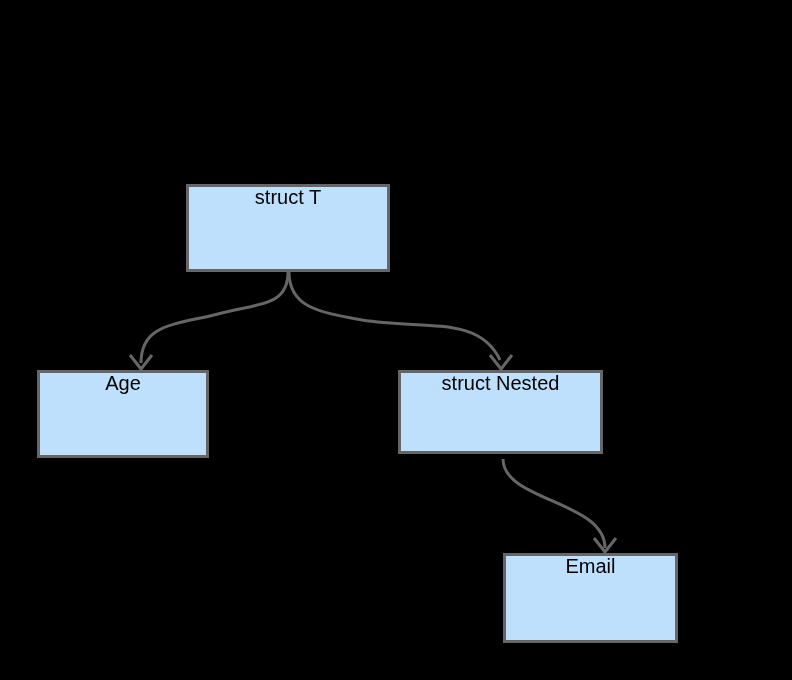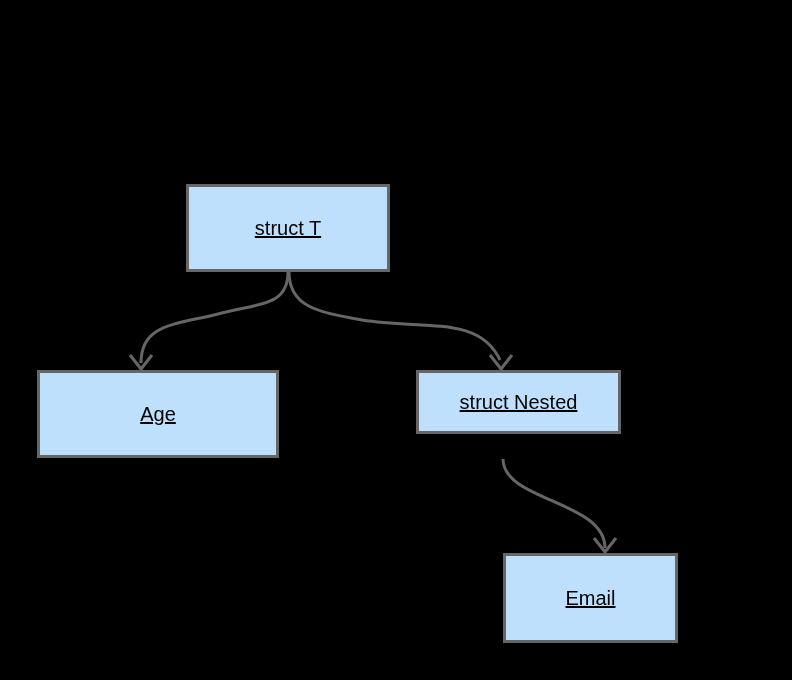--- a/index.html
+++ b/index.html
@@ -25,23 +25,21 @@
     fill: none;
     stroke: currentColor;
     stroke-width: 3;
   }
   .node {
     position: absolute;
     box-sizing: border-box;
     background: var(--node-fill, #bee0fc);
     border: 3px solid var(--node-border, #666666);
     display: flex;
-    align-items: center;
     justify-content: center;
-    text-decoration: underline;
   }
   .node .label {
     color: var(--text, #000000);
     font-size: 20px;
     line-height: 1;
     white-space: nowrap;
   }
 </style>
 </head>
 <body>
@@ -57,25 +55,25 @@
     <path d="M 490 355 L 501 369 L 512 355"></path>
 
     <path d="M 503 459 C 503 501, 605 501, 605 548"></path>
     <path d="M 594 538 L 605 552 L 616 538"></path>
   </svg>
 
   <div class="node" style="left: 186px; top: 184px; width: 204px; height: 88px;">
     <span class="label">struct T</span>
   </div>
 
-  <div class="node" style="left: 37px; top: 370px; width: 242px; height: 88px;">
+  <div class="node" style="left: 37px; top: 370px; width: 172px; height: 88px;">
     <span class="label">Age</span>
   </div>
 
-  <div class="node" style="left: 416px; top: 370px; width: 205px; height: 64px;">
+  <div class="node" style="left: 398px; top: 370px; width: 205px; height: 84px;">
     <span class="label">struct Nested</span>
   </div>
 
   <div class="node" style="left: 503px; top: 553px; width: 175px; height: 90px;">
     <span class="label">Email</span>
   </div>
 
 </div>
 
 </body></html>

